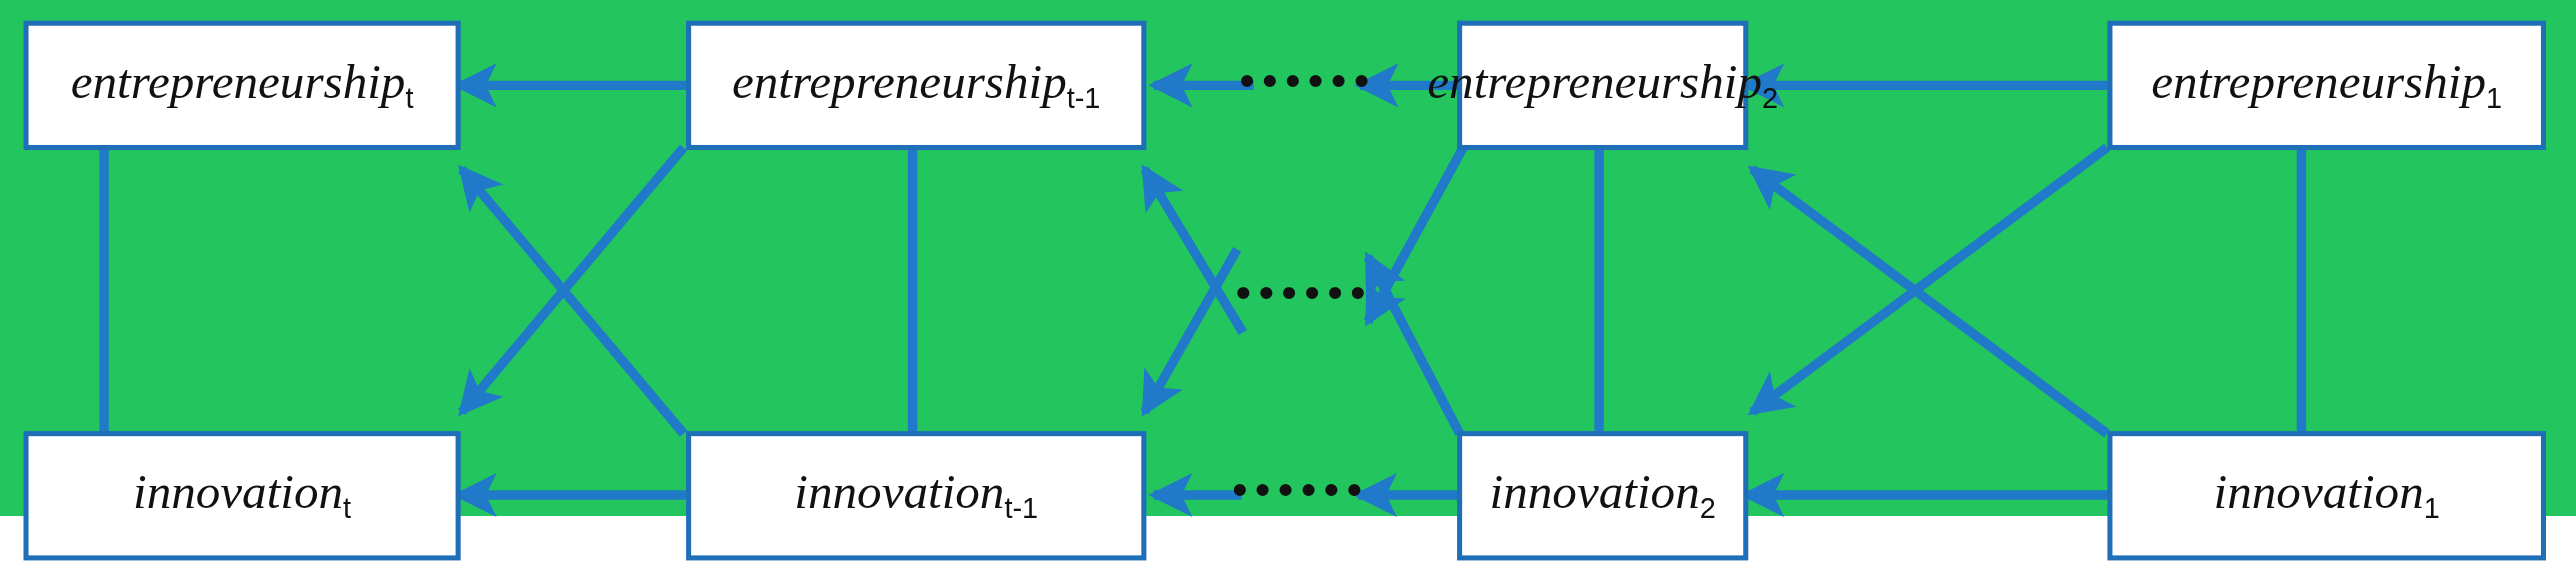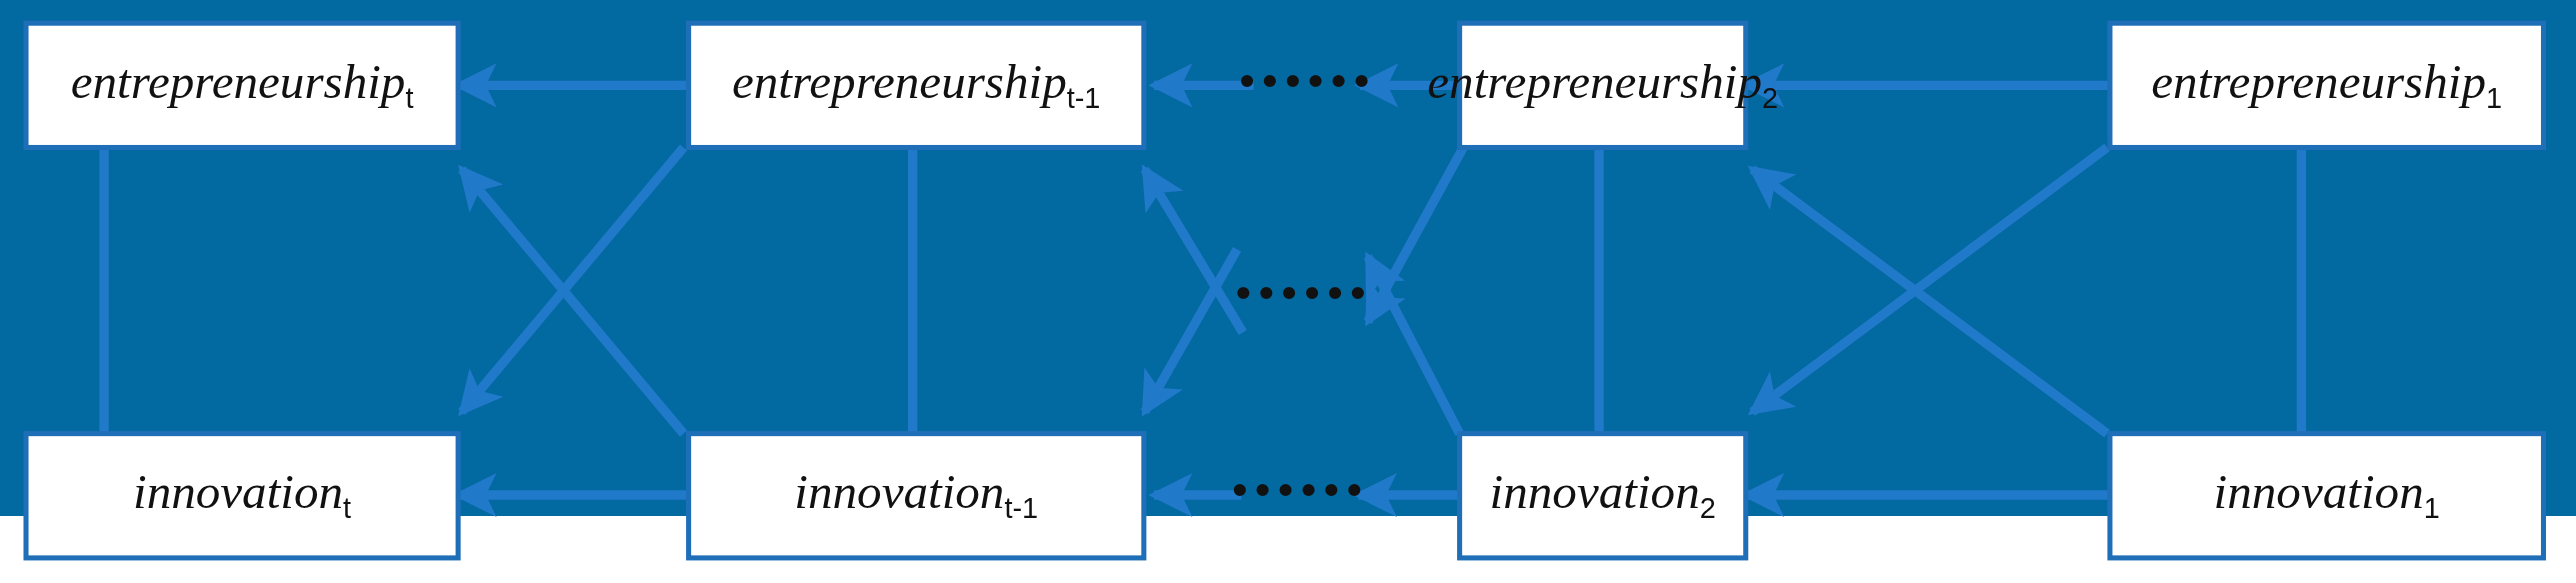--- a/index.html
+++ b/index.html
@@ -10,21 +10,21 @@
   body {
     width: 2576px;
     height: 584px;
     font-family: "Liberation Serif", serif;
     overflow: hidden;
   }
   #diagram-root {
     position: relative;
     width: 2576px;
     height: 516px;
-    background: #0369a1;
+    background: #22c55e;
   }
   svg.diagram-svg {
     position: absolute;
     top: 0;
     left: 0;
     width: 2576px;
     height: 584px;
   }
   .node-box {
     fill: #ffffff;

